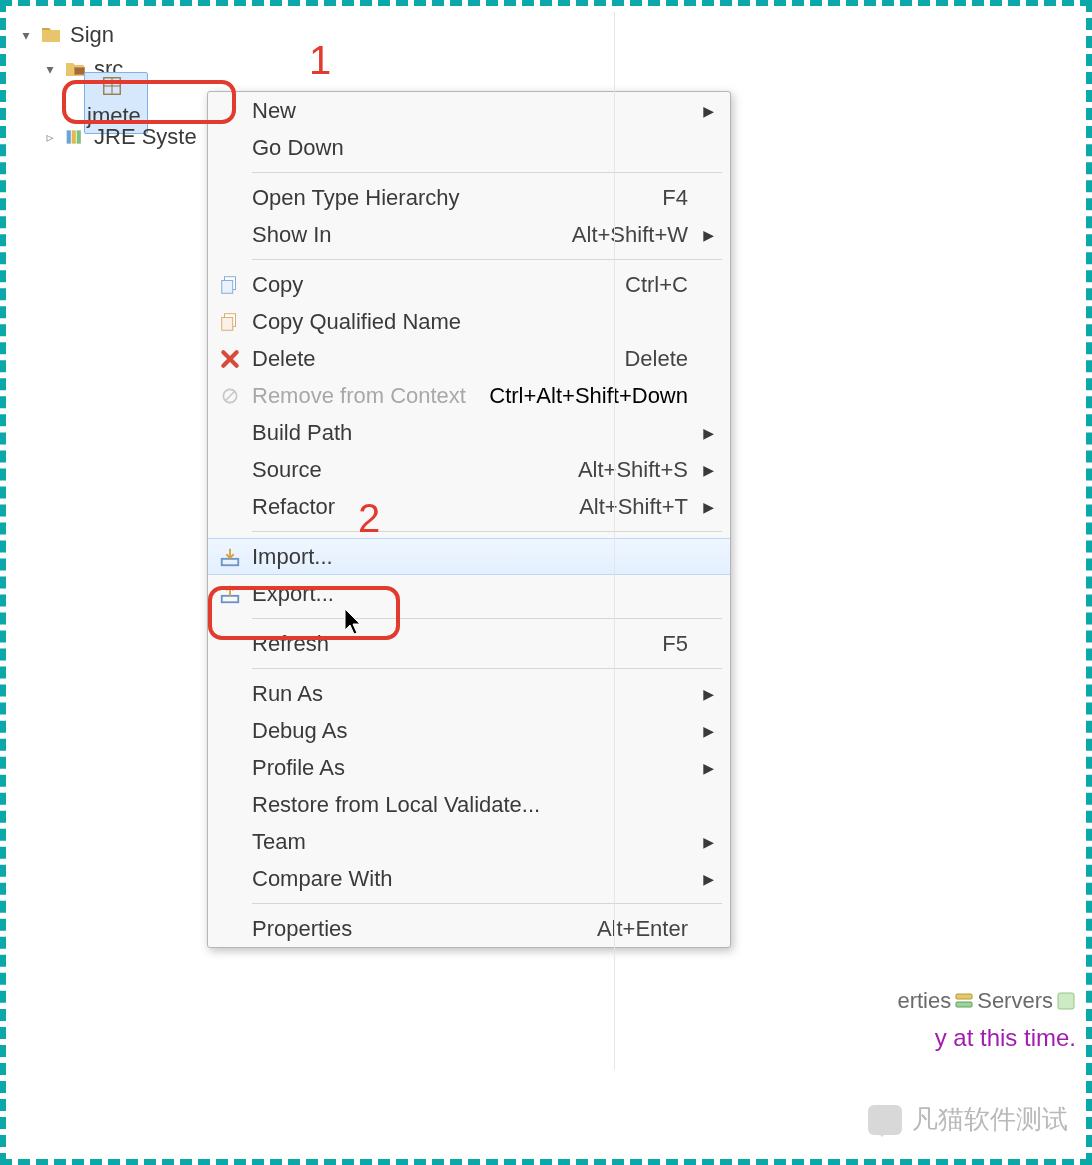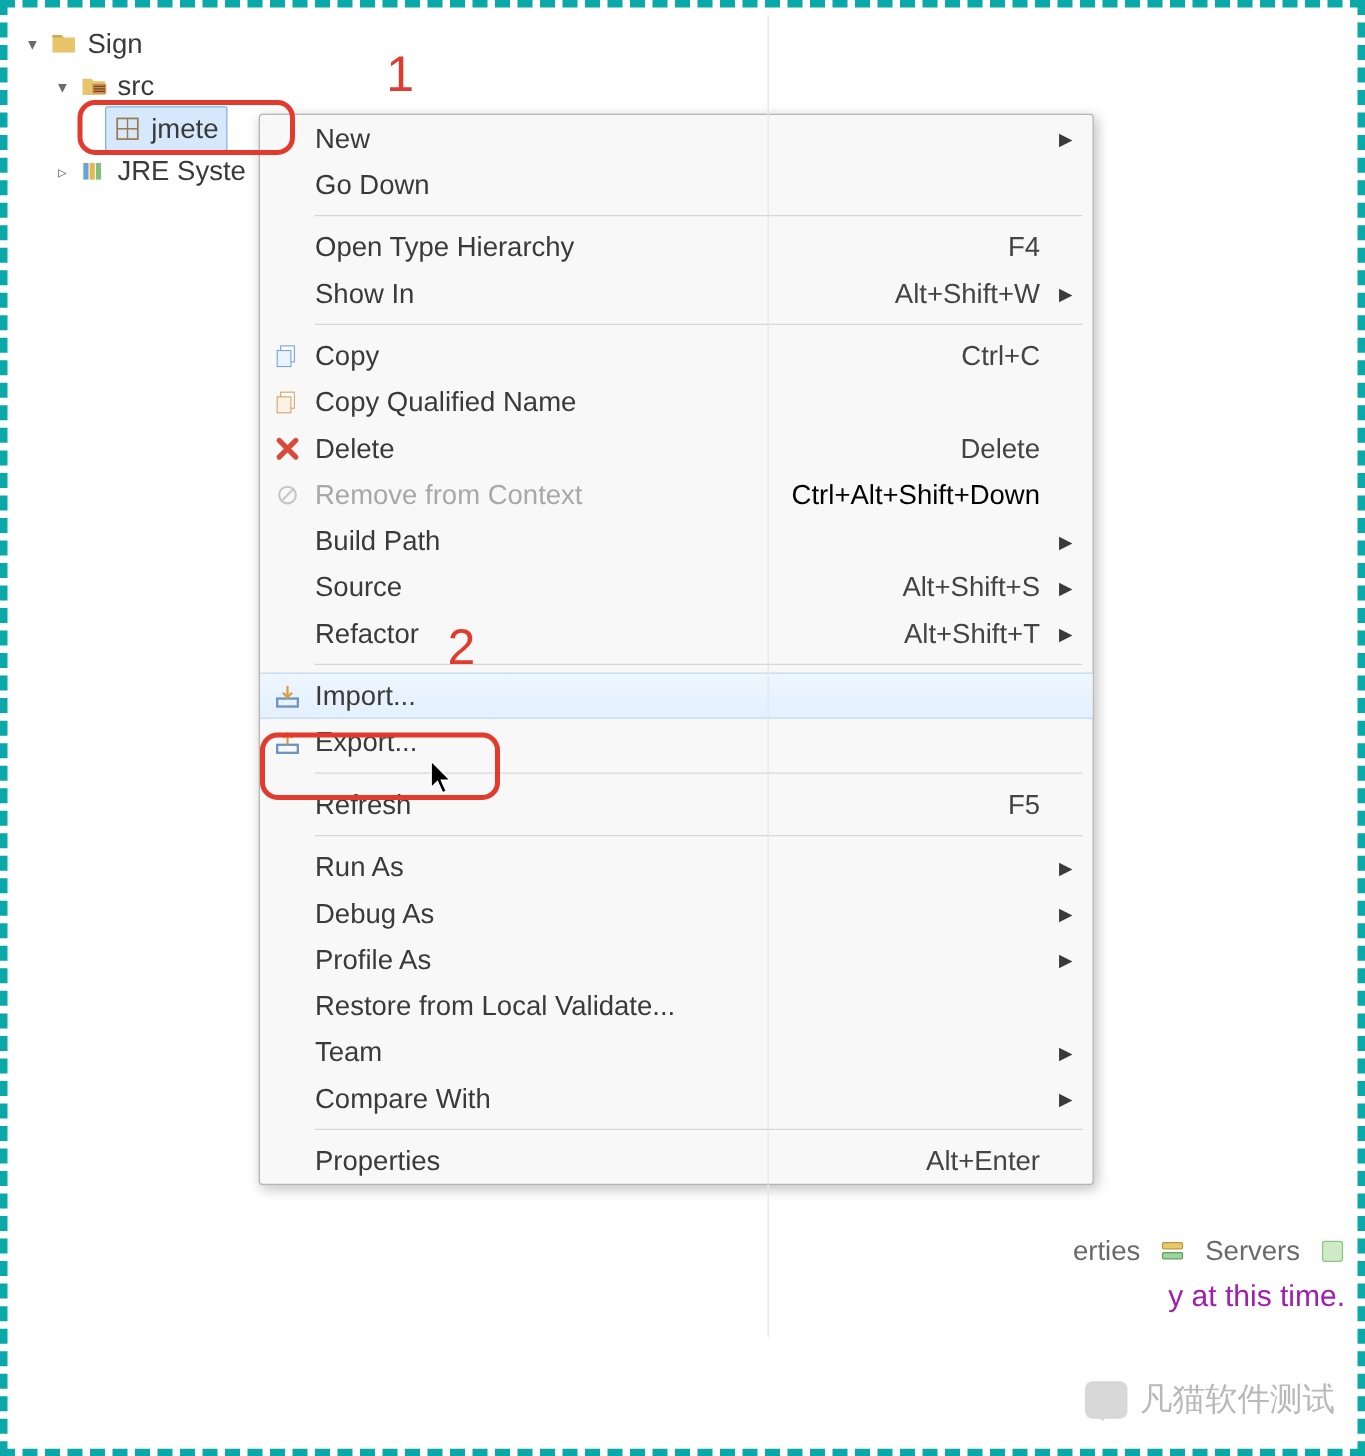--- a/index.html
+++ b/index.html
@@ -39,29 +39,29 @@
   .exp { width: 20px; text-align: center; color: #6b6b6b; font-size: 14px; }
   .ticon { width: 26px; height: 26px; margin: 0 6px 0 2px; display: inline-flex; align-items:center; justify-content:center; }
   .lbl { }
   .indent-1 { padding-left: 24px; }
   .indent-2 { padding-left: 48px; }
   .tree-row.selected .lbl-box {
     background: #d6e8fb;
     border: 1px solid #7db3e8;
     border-radius: 2px;
     padding: 0 6px 0 2px;
-    display: inline-flex; align-items: center;
+    display: inline-flex; align-items: center; flex-direction: column;
   }
   .lbl-box { display: inline-flex; align-items: center; }
 
   
   .ctx {
     position: absolute;
     left: 201px; top: 85px;
-    width: 668px;
+    width: 524px;
     background: #f8f8f8;
     border: 1px solid #b5b5b5;
     border-radius: 3px;
     box-shadow: 2px 3px 10px rgba(0,0,0,.25);
   }
   .ctx-item {
     display: flex; align-items: center;
     height: 37px;
     padding: 0 16px 0 0;
     position: relative;
@@ -104,21 +104,21 @@
   .cursor {
     position:absolute;
     width: 20px; height: 28px;
     pointer-events:none;
   }
 
   
   .peek-tabs {
     position:absolute; right: 10px; top: 982px;
     color:#6a6a6a; font-size:22px;
-    display:flex; align-items:center; gap:16px;
+    display:flex; align-items:center; gap:3px;
   }
   .peek-text {
     position:absolute; right: 10px; top: 1018px;
     color:#a21caf; font-size:24px;
   }
   .wm {
     position:absolute; right: 18px; bottom: 22px;
     display:flex; align-items:center; gap:10px;
     color:#b9b9b9; font-size:26px;
   }

